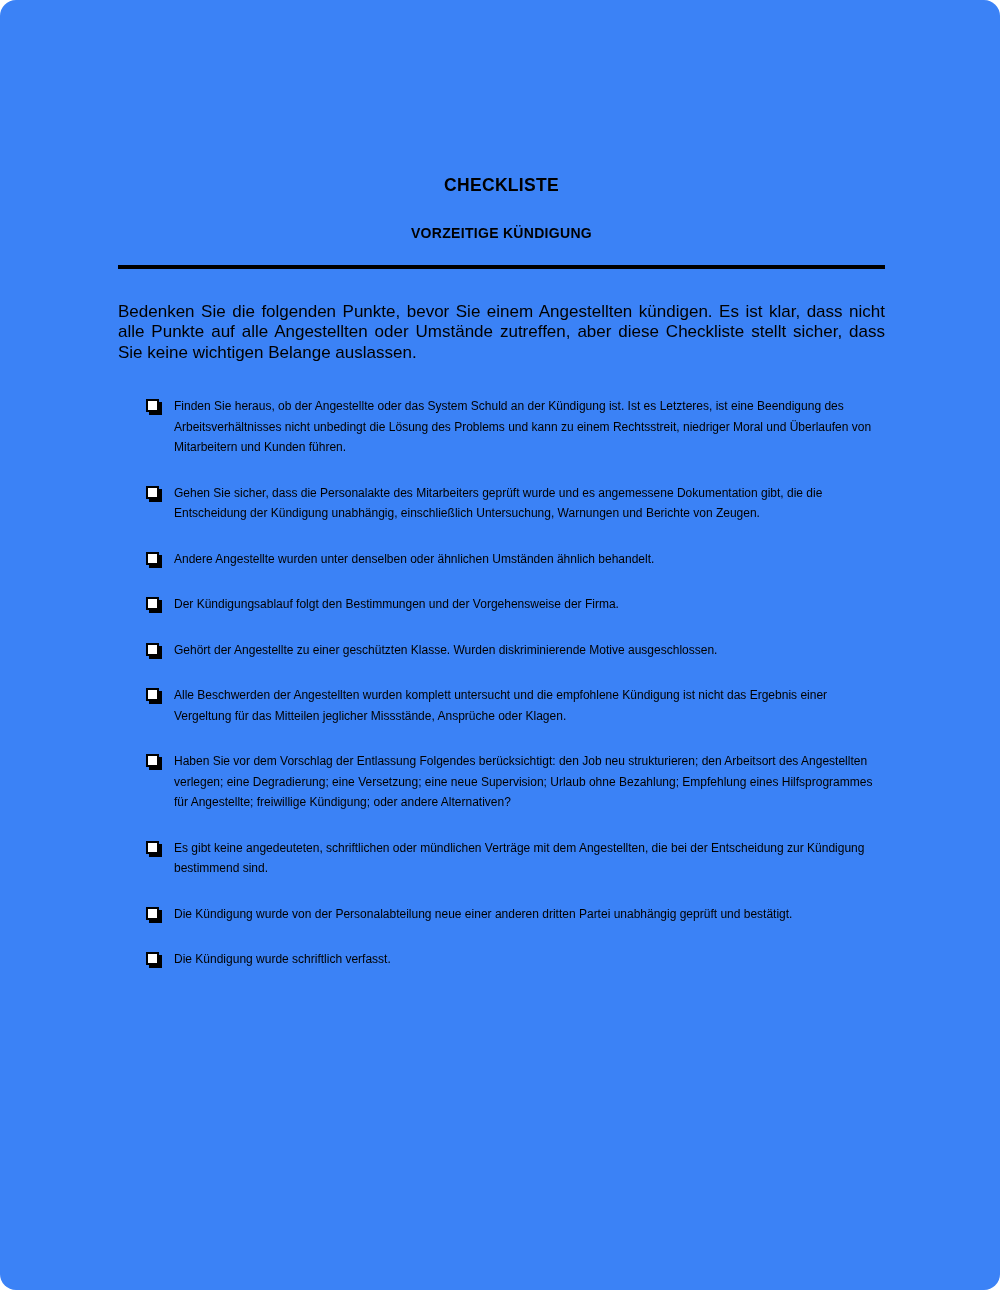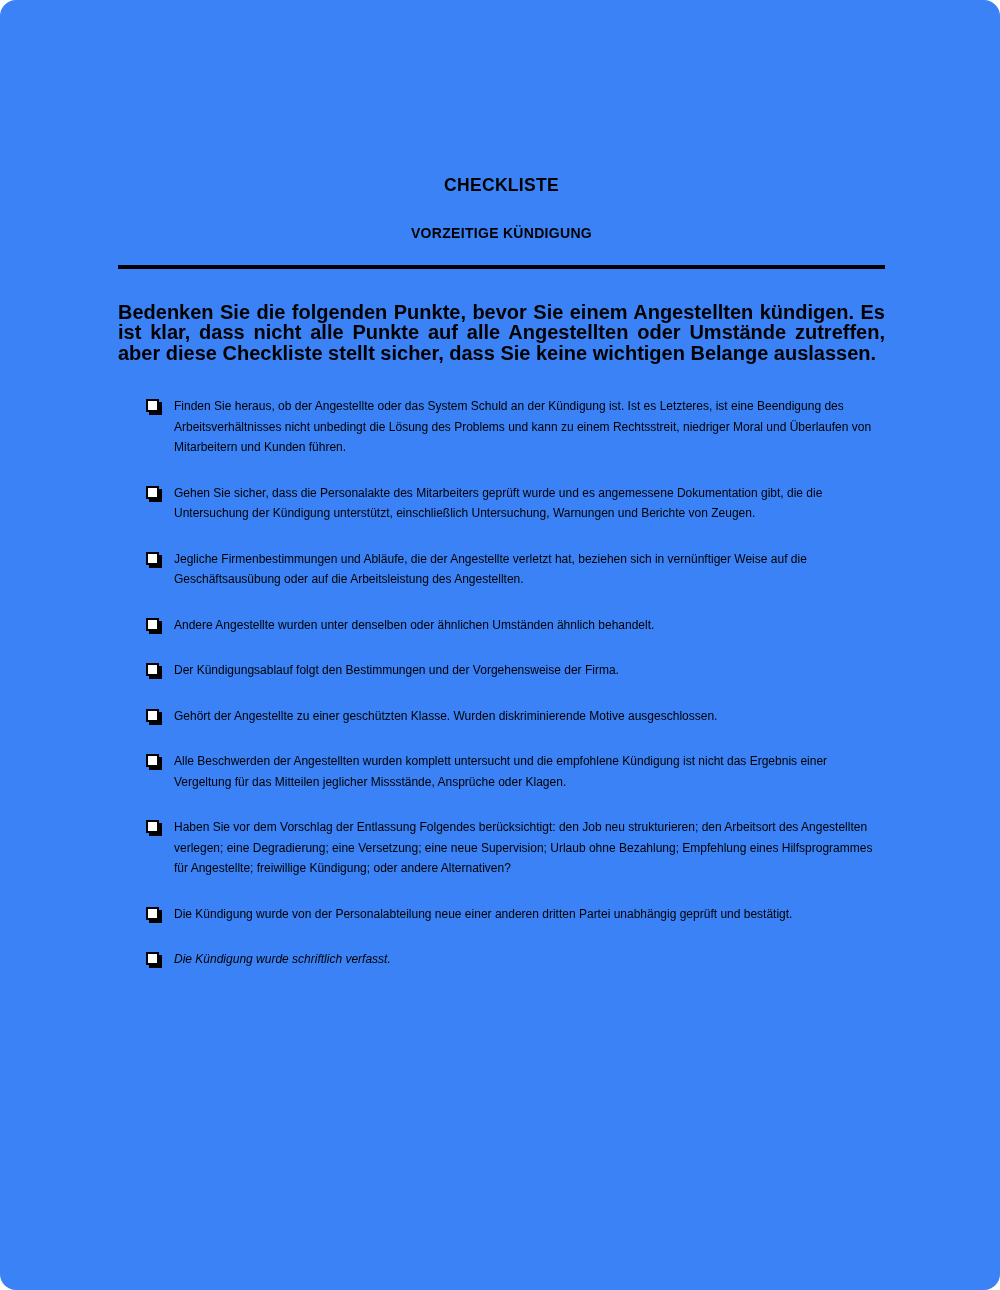--- a/index.html
+++ b/index.html
@@ -63,47 +63,45 @@
     height: 4px;
     background: #000000;
     width: 100%;
     border: 0;
     padding: 0;
   }
 
   
   .intro {
     margin: 33px 0 16px 0;
-    font-size: 20px;
+    font-size: 17px;
     line-height: 20.5px;
     text-align: justify;
     text-justify: inter-word;
     color: #000000;
-    font-weight: bold;
   }
 
   
   .checklist {
     margin: 33px 0 0 0;
     padding: 0;
     list-style: none;
   }
 
   .check-item {
     position: relative;
     padding-left: 56px;
     margin-bottom: 25px;
     font-size: 12px;
     line-height: 20.5px;
     text-align: left;
   }
 
   .check-item:last-child {
     margin-bottom: 11px;
-    font-style: italic;
   }
 
   
   .checkbox-icon {
     position: absolute;
     left: 28px;
     top: 3px;
     width: 13px;
     height: 13px;
     box-sizing: border-box;
@@ -131,25 +129,21 @@
 
     <p class="intro">Bedenken Sie die folgenden Punkte, bevor Sie einem Angestellten kündigen. Es ist klar, dass nicht alle Punkte auf alle Angestellten oder Umstände zutreffen, aber diese Checkliste stellt sicher, dass Sie keine wichtigen Belange auslassen.</p>
 
     <ul class="checklist" id="checklist">
         <li class="check-item">
           <span class="checkbox-icon"></span>
           <span class="check-text">Finden Sie heraus, ob der Angestellte oder das System Schuld an der Kündigung ist. Ist es Letzteres, ist eine Beendigung des Arbeitsverhältnisses nicht unbedingt die Lösung des Problems und kann zu einem Rechtsstreit, niedriger Moral und Überlaufen von Mitarbeitern und Kunden führen.</span>
         </li>
         <li class="check-item">
           <span class="checkbox-icon"></span>
-          <span class="check-text">Gehen Sie sicher, dass die Personalakte des Mitarbeiters geprüft wurde und es angemessene Dokumentation gibt, die die Untersuchung der Kündigung unterstützt, einschließlich Untersuchung, Warnungen und Berichte von Zeugen.</span>
-        </li>
-        <li class="check-item">
-          <span class="checkbox-icon"></span>
-          <span class="check-text">Jegliche Firmenbestimmungen und Abläufe, die der Angestellte verletzt hat, beziehen sich in vernünftiger Weise auf die Geschäftsausübung oder auf die Arbeitsleistung des Angestellten.</span>
+          <span class="check-text">Gehen Sie sicher, dass die Personalakte des Mitarbeiters geprüft wurde und es angemessene Dokumentation gibt, die die Entscheidung der Kündigung unabhängig, einschließlich Untersuchung, Warnungen und Berichte von Zeugen.</span>
         </li>
         <li class="check-item">
           <span class="checkbox-icon"></span>
           <span class="check-text">Andere Angestellte wurden unter denselben oder ähnlichen Umständen ähnlich behandelt.</span>
         </li>
         <li class="check-item">
           <span class="checkbox-icon"></span>
           <span class="check-text">Der Kündigungsablauf folgt den Bestimmungen und der Vorgehensweise der Firma.</span>
         </li>
         <li class="check-item">
@@ -159,20 +153,24 @@
         <li class="check-item">
           <span class="checkbox-icon"></span>
           <span class="check-text">Alle Beschwerden der Angestellten wurden komplett untersucht und die empfohlene Kündigung ist nicht das Ergebnis einer Vergeltung für das Mitteilen jeglicher Missstände, Ansprüche oder Klagen.</span>
         </li>
         <li class="check-item">
           <span class="checkbox-icon"></span>
           <span class="check-text">Haben Sie vor dem Vorschlag der Entlassung Folgendes berücksichtigt: den Job neu strukturieren; den Arbeitsort des Angestellten verlegen; eine Degradierung; eine Versetzung; eine neue Supervision; Urlaub ohne Bezahlung; Empfehlung eines Hilfsprogrammes für Angestellte; freiwillige Kündigung; oder andere Alternativen?</span>
         </li>
         <li class="check-item">
           <span class="checkbox-icon"></span>
+          <span class="check-text">Es gibt keine angedeuteten, schriftlichen oder mündlichen Verträge mit dem Angestellten, die bei der Entscheidung zur Kündigung bestimmend sind.</span>
+        </li>
+        <li class="check-item">
+          <span class="checkbox-icon"></span>
           <span class="check-text">Die Kündigung wurde von der Personalabteilung neue einer anderen dritten Partei unabhängig geprüft und bestätigt.</span>
         </li>
         <li class="check-item">
           <span class="checkbox-icon"></span>
           <span class="check-text">Die Kündigung wurde schriftlich verfasst.</span>
         </li>
       </ul>
 
   </div>
 </div>

